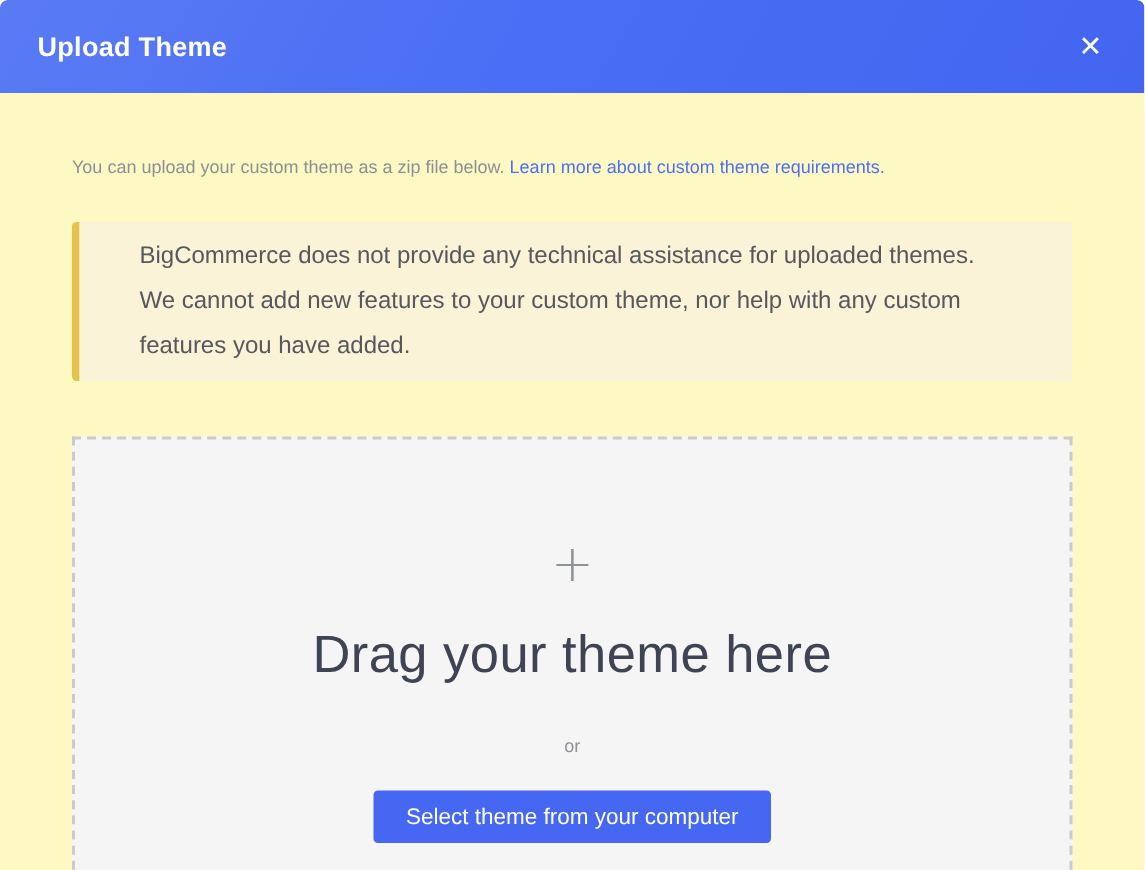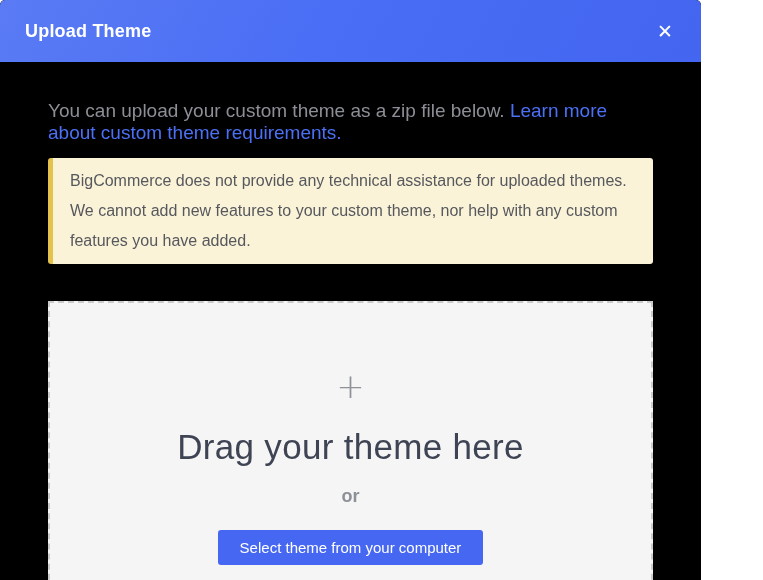--- a/index.html
+++ b/index.html
@@ -3,22 +3,22 @@
 <meta charset="utf-8">
 <style>
   * { margin: 0; padding: 0; box-sizing: border-box; }
   html, body { width: 763px; height: 580px; overflow: hidden; }
   body {
     font-family: "Liberation Sans", sans-serif;
     background: #ffffff;
     position: relative;
   }
   .modal {
-    width: 701px; height: 580px;
-    background: #000000;
+    width: 763px; height: 580px;
+    background: #fef9c3;
     border-radius: 5px 5px 0 0;
     overflow: hidden;
   }
   .modal-header {
     height: 62px;
     background: linear-gradient(120deg, #5a7bf4 0%, #4a6ef5 45%, #4365f0 100%);
     display: flex;
     align-items: center;
     justify-content: space-between;
     padding: 0 26px 0 25px;
@@ -40,35 +40,35 @@
   .close-icon {
     color: #ffffff;
     font-size: 19px;
     font-weight: 400;
     font-family: "DejaVu Sans", sans-serif;
   }
   .content {
     padding: 38px 48px 0 48px;
   }
   .intro {
-    font-size: 19px;
+    font-size: 12px;
     line-height: 22px;
     color: #8d8f96;
   }
   .intro a {
     color: #4c70f5;
     text-decoration: none;
     cursor: pointer;
   }
   .warning-banner {
-    margin-top: 14px;
+    margin-top: 26px;
     background: #faf3d7;
     border-left: 5px solid #e4c24c;
     border-radius: 3px;
-    padding: 8px 17px;
+    padding: 8px 40px;
     color: #56585e;
     font-size: 16px;
     line-height: 30px;
   }
   .dropzone {
     margin-top: 37px;
     border: 2px dashed #cbcbcb;
     background: #f5f5f6;
     height: 400px;
     text-align: center;
@@ -85,24 +85,23 @@
   }
   .dz-heading {
     margin-top: 25px;
     font-size: 35px;
     line-height: 38px;
     font-weight: 300;
     color: #3f4454;
     letter-spacing: 0.3px;
   }
   .dz-or {
-    margin-top: 20px;
-    font-size: 18px;
+    margin-top: 34px;
+    font-size: 12px;
     color: #8d9096;
-    font-weight: bold;
   }
   .select-btn {
     margin-top: 23px;
     background: #4667f1;
     color: #ffffff;
     border: none;
     border-radius: 3px;
     font-family: Liberation Sans, sans-serif;
     font-size: 15px;
     padding: 9px 22px;

